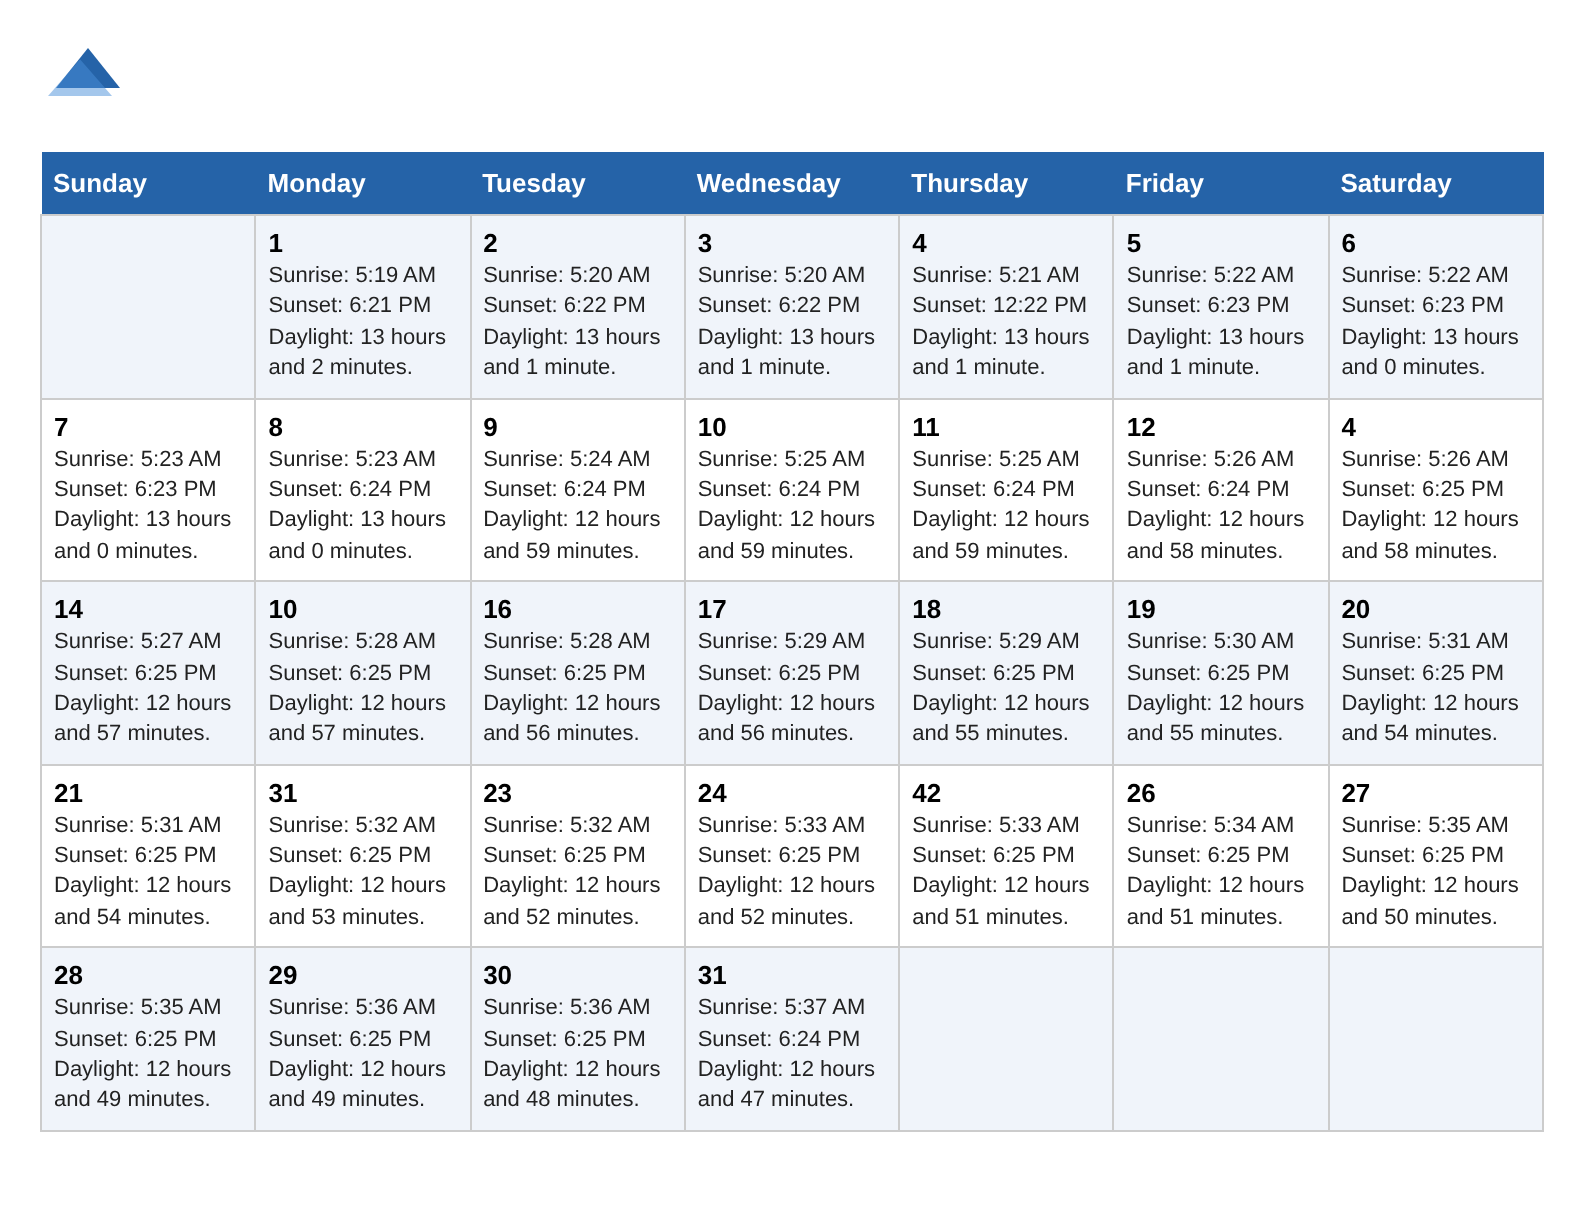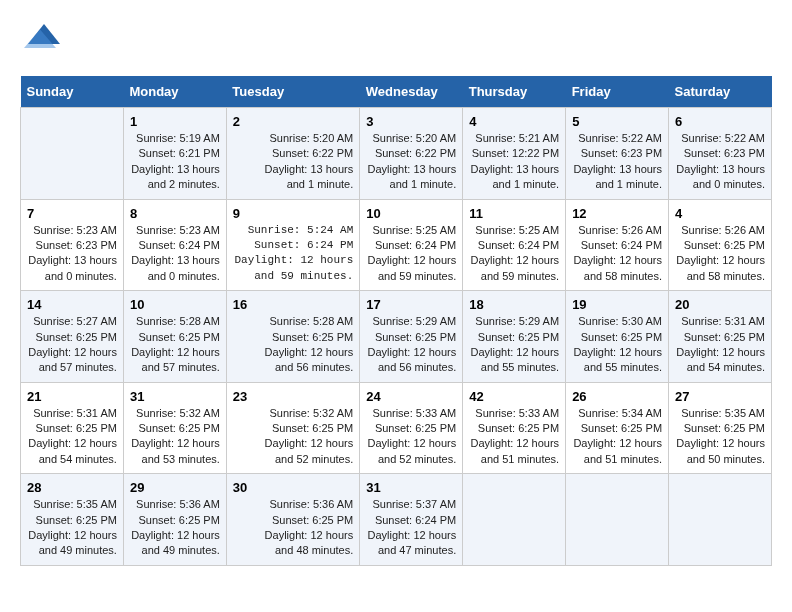--- a/index.html
+++ b/index.html
@@ -65,21 +65,20 @@
     .day-number {
       font-weight: bold;
       font-size: 13px;
       display: block;
       margin-bottom: 2px;
     }
     .day-info {
       font-size: 11px;
       color: #222;
       line-height: 1.4;
-      text-align: right;
     }
   </style>
 </head>
 <body>
 
 <div class="header">
   <div class="logo">
     <svg class="logo-icon" viewBox="0 0 50 50">
       <polygon points="30,5 50,30 10,30" fill="#2563a8"></polygon>
       <polygon points="25,12 45,35 5,35" fill="#4a90d9" opacity="0.5"></polygon>
@@ -163,21 +162,21 @@
         </td>
         <td>
           <span class="day-number">8</span>
           <div class="day-info" style="white-space: pre-line;">Sunrise: 5:23 AM
 Sunset: 6:24 PM
 Daylight: 13 hours
 and 0 minutes.</div>
         </td>
         <td>
           <span class="day-number">9</span>
-          <div class="day-info" style="white-space: pre-line; font-family: Liberation Mono, monospace;">Sunrise: 5:24 AM
+          <div class="day-info" style="white-space: pre-line;">Sunrise: 5:24 AM
 Sunset: 6:24 PM
 Daylight: 12 hours
 and 59 minutes.</div>
         </td>
         <td>
           <span class="day-number">10</span>
           <div class="day-info" style="white-space: pre-line;">Sunrise: 5:25 AM
 Sunset: 6:24 PM
 Daylight: 12 hours
 and 59 minutes.</div>

